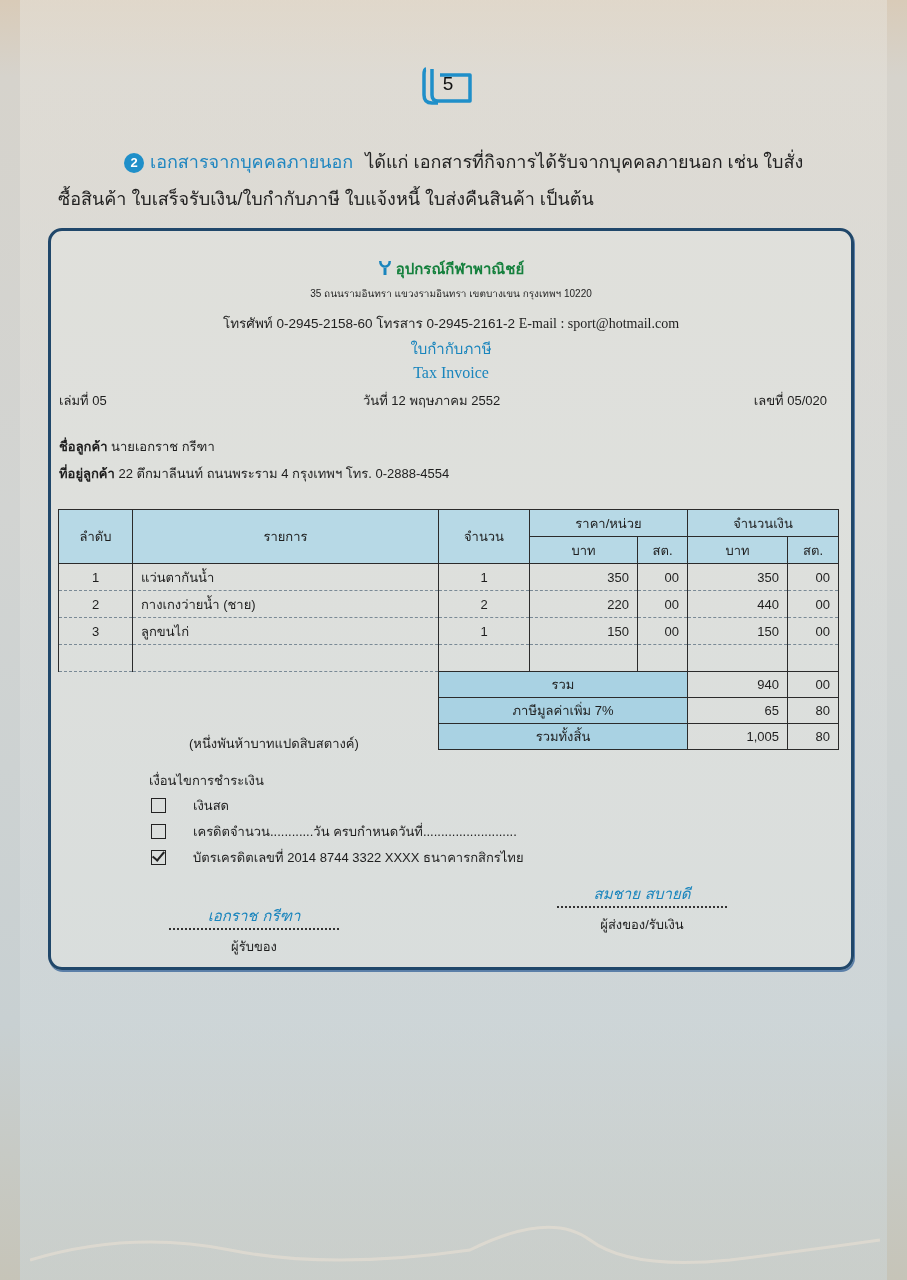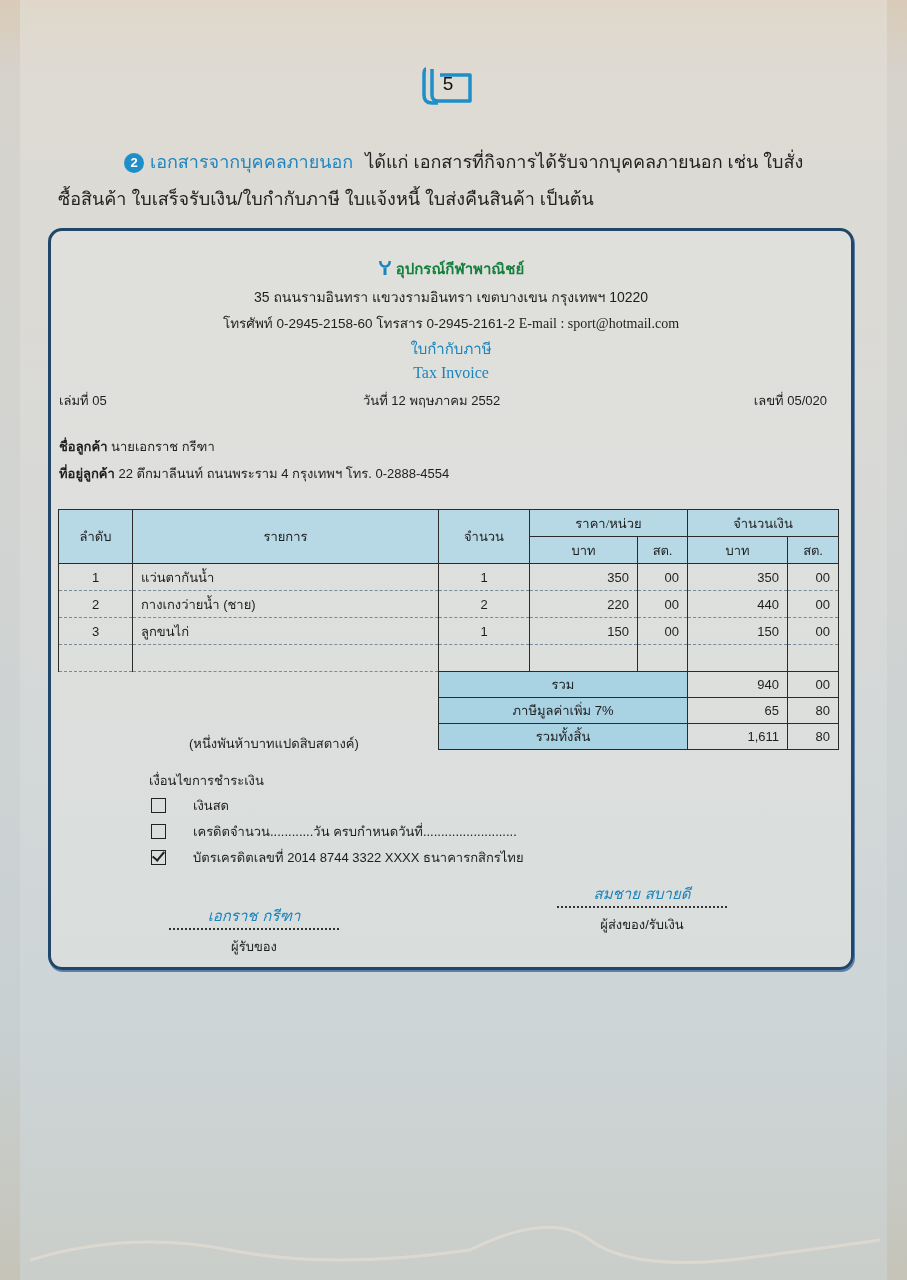--- a/index.html
+++ b/index.html
@@ -37,40 +37,40 @@
   .invoice {
     position: absolute; left: 48px; top: 228px; width: 806px; height: 742px;
     border: 3px solid #20476a; border-radius: 14px;
     background: rgba(228,229,226,0.5);
     box-shadow: 1px 2px 0 #5b7fa8;
   }
   .inv { position: absolute; font-family: "Liberation Sans", sans-serif; font-size: 13px; color: #1e1e1e; white-space: nowrap; }
   .center { left: 0; width: 800px; text-align: center; }
   .company { top: 26px; font-size: 15px; color: #15803d; font-weight: bold; }
   .company .logo { display: inline-block; vertical-align: -2px; margin-right: 4px; }
-  .address { top: 55px; font-size: 14px; }
+  .address { top: 55px; font-size: 10px; }
   .contact { top: 81px; font-size: 13.5px; }
   .contact .email { font-family: "Liberation Serif", serif; font-size: 14px; }
   .doc-title-th { top: 106px; font-size: 15px; color: #1a85bd; }
   .doc-title-en { top: 133px; font-family: "Liberation Serif", serif; font-size: 16px; color: #1a85bd; }
   .book-no { left: 8px; top: 159px; }
   .date { left: 312px; top: 159px; }
   .doc-no { right: 24px; top: 159px; }
   .cust-name { left: 8px; top: 205px; }
   .cust-addr { left: 8px; top: 232px; }
   .lbl-bold { font-weight: bold; }
 
   table.items {
     position: absolute; left: 7px; top: 278px; border-collapse: collapse;
     font-family: "Liberation Sans", sans-serif; font-size: 13px; color: #1e1e1e;
   }
   table.items td, table.items th {
     border: 1px solid #2b2b2b; height: 27px; padding: 0 8px; font-weight: normal;
   }
-  table.items th { background: #b7d9e6; text-align: center; font-family: Liberation Serif, serif; }
+  table.items th { background: #b7d9e6; text-align: center; }
   table.items tr.item td { border-top: 1px dashed #7a8a96; border-bottom: 1px dashed #7a8a96; }
   table.items td.c { text-align: center; }
   table.items td.r { text-align: right; }
   table.items td.blank { border: none; background: transparent; }
   table.items td.sumlbl { background: #a9d2e3; text-align: center; }
   table.items tr.sum td { height: 26px; }
 
   .words { left: 138px; top: 502px; }
   .pay-title { left: 98px; top: 539px; }
   .cb-row { position: absolute; left: 100px; font-family: "Liberation Sans", sans-serif; font-size: 13px; white-space: nowrap; }
@@ -211,21 +211,21 @@
     </tr>
     <tr class="sum">
       <td class="blank" colspan="2"></td>
       <td class="sumlbl" colspan="3">ภาษีมูลค่าเพิ่ม 7%</td>
       <td class="r">65</td>
       <td class="r">80</td>
     </tr>
     <tr class="sum">
       <td class="blank" colspan="2"></td>
       <td class="sumlbl" colspan="3">รวมทั้งสิ้น</td>
-      <td class="r">1,611</td>
+      <td class="r">1,005</td>
       <td class="r">80</td>
     </tr>
   </tbody>
     </table>
 
   <div class="inv words">(หนึ่งพันห้าบาทแปดสิบสตางค์)</div>
 
   <div class="inv pay-title">เงื่อนไขการชำระเงิน</div>
   <div class="cb-row" style="top:564px">
     <span class="cb"></span><span>เงินสด</span>

